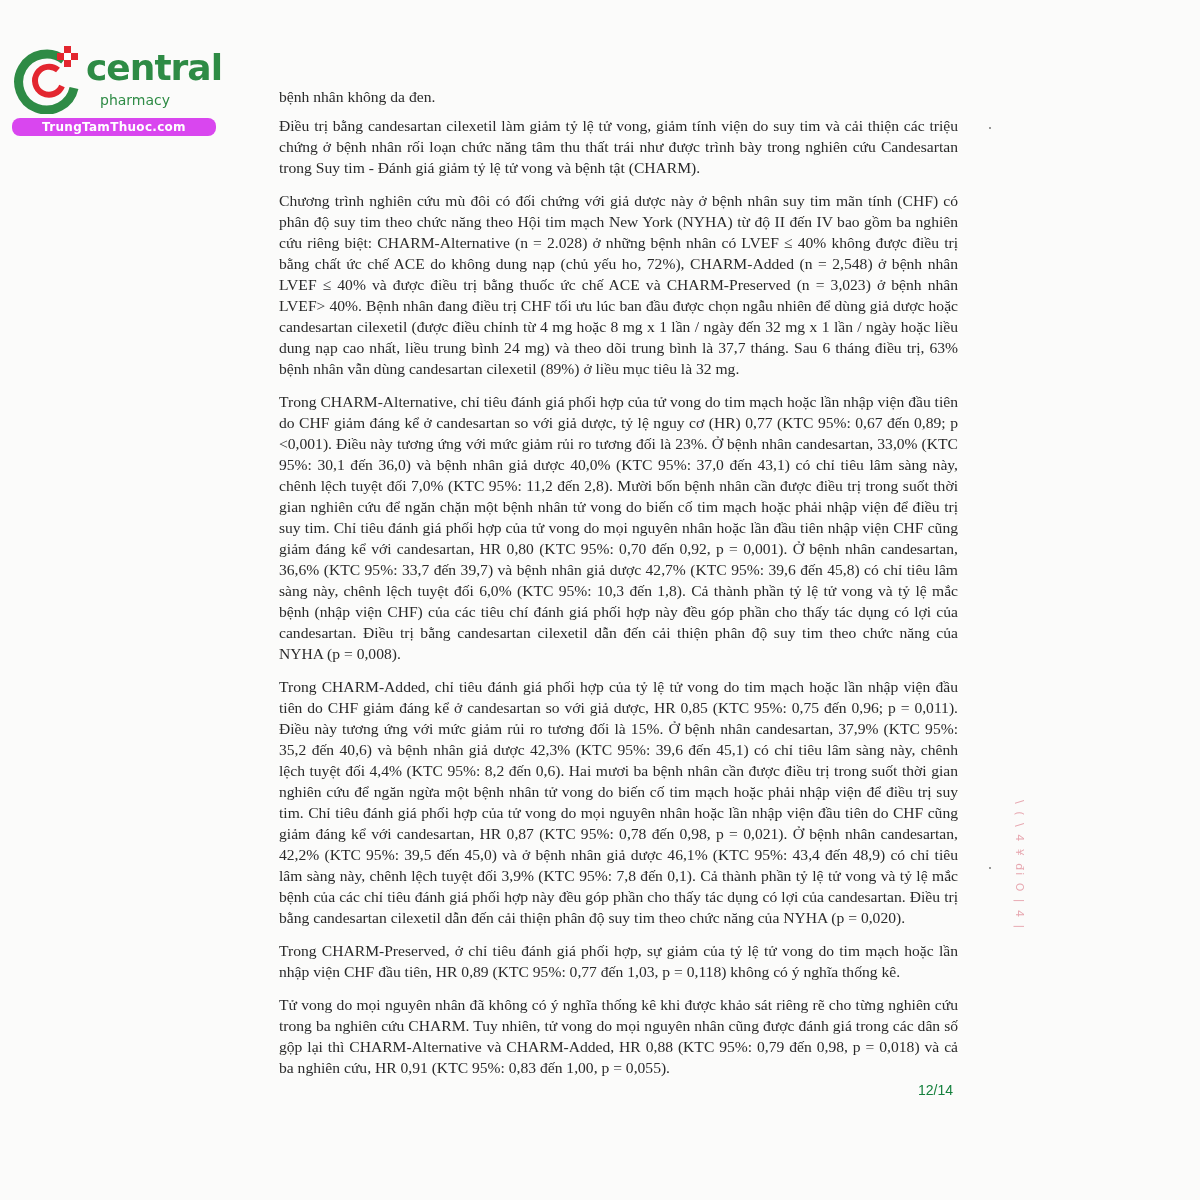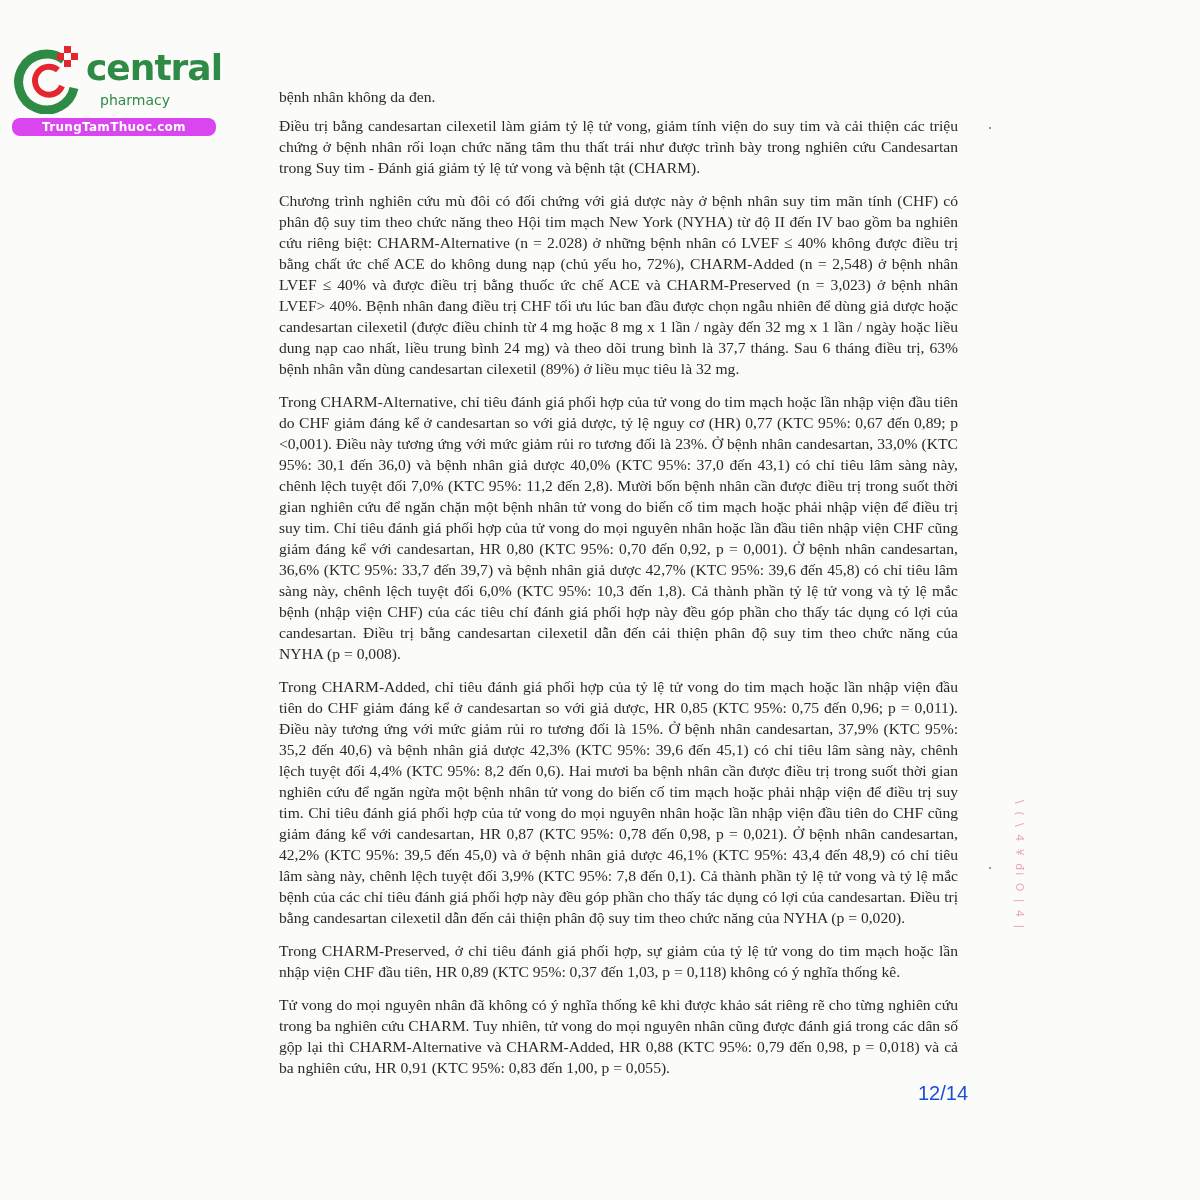--- a/index.html
+++ b/index.html
@@ -30,21 +30,21 @@
   }
   .doc {
     position: absolute; left: 262px; top: 86px; width: 696px;
     font-size: 15.6px; line-height: 21px; text-align: justify;
   }
   .doc p { margin: 0 0 12px 17px; }
   .doc p.first { margin-bottom: 8px; }
   .doc .heading { font-style: italic; text-decoration: underline; margin-bottom: 10px; }
   .page-number {
     position: absolute; left: 918px; top: 1082px;
-    font-family: "Liberation Sans", sans-serif; font-size: 20px; color: #1d4ed8;
+    font-family: "Liberation Sans", sans-serif; font-size: 14px; color: #15803d;
   }
   .stamp {
     position: absolute; left: 1010px; top: 800px; width: 16px; height: 150px;
     color: #e08a96; font-family: "DejaVu Sans", sans-serif; font-size: 11px;
     writing-mode: vertical-rl; opacity: 0.75; letter-spacing: 2px;
   }
   .speck { position: absolute; width: 2px; height: 2px; background: #777; border-radius: 1px; }
 </style>
 </head>
 <body>
@@ -61,21 +61,21 @@
   <div class="logo-sub">pharmacy</div>
   <div class="logo-pill">TrungTamThuoc.com</div>
 </div>
 
 <div class="doc">
   <p class="first">bệnh nhân không da đen.</p>
   <p>Điều trị bằng candesartan cilexetil làm giảm tỷ lệ tử vong, giảm tính viện do suy tim và cải thiện các triệu chứng ở bệnh nhân rối loạn chức năng tâm thu thất trái như được trình bày trong nghiên cứu Candesartan trong Suy tim - Đánh giá giảm tỷ lệ tử vong và bệnh tật (CHARM).</p>
   <p>Chương trình nghiên cứu mù đôi có đối chứng với giả dược này ở bệnh nhân suy tim mãn tính (CHF) có phân độ suy tim theo chức năng theo Hội tim mạch New York (NYHA) từ độ II đến IV bao gồm ba nghiên cứu riêng biệt: CHARM-Alternative (n = 2.028) ở những bệnh nhân có LVEF ≤ 40% không được điều trị bằng chất ức chế ACE do không dung nạp (chủ yếu ho, 72%), CHARM-Added (n = 2,548) ở bệnh nhân LVEF ≤ 40% và được điều trị bằng thuốc ức chế ACE và CHARM-Preserved (n = 3,023) ở bệnh nhân LVEF&gt; 40%. Bệnh nhân đang điều trị CHF tối ưu lúc ban đầu được chọn ngẫu nhiên để dùng giả dược hoặc candesartan cilexetil (được điều chỉnh từ 4 mg hoặc 8 mg x 1 lần / ngày đến 32 mg x 1 lần / ngày hoặc liều dung nạp cao nhất, liều trung bình 24 mg) và theo dõi trung bình là 37,7 tháng. Sau 6 tháng điều trị, 63% bệnh nhân vẫn dùng candesartan cilexetil (89%) ở liều mục tiêu là 32 mg.</p>
   <p>Trong CHARM-Alternative, chỉ tiêu đánh giá phối hợp của tử vong do tim mạch hoặc lần nhập viện đầu tiên do CHF giảm đáng kể ở candesartan so với giả dược, tỷ lệ nguy cơ (HR) 0,77 (KTC 95%: 0,67 đến 0,89; p &lt;0,001). Điều này tương ứng với mức giảm rủi ro tương đối là 23%. Ở bệnh nhân candesartan, 33,0% (KTC 95%: 30,1 đến 36,0) và bệnh nhân giả dược 40,0% (KTC 95%: 37,0 đến 43,1) có chỉ tiêu lâm sàng này, chênh lệch tuyệt đối 7,0% (KTC 95%: 11,2 đến 2,8). Mười bốn bệnh nhân cần được điều trị trong suốt thời gian nghiên cứu để ngăn chặn một bệnh nhân tử vong do biến cố tim mạch hoặc phải nhập viện để điều trị suy tim. Chỉ tiêu đánh giá phối hợp của tử vong do mọi nguyên nhân hoặc lần đầu tiên nhập viện CHF cũng giảm đáng kể với candesartan, HR 0,80 (KTC 95%: 0,70 đến 0,92, p = 0,001). Ở bệnh nhân candesartan, 36,6% (KTC 95%: 33,7 đến 39,7) và bệnh nhân giả dược 42,7% (KTC 95%: 39,6 đến 45,8) có chỉ tiêu lâm sàng này, chênh lệch tuyệt đối 6,0% (KTC 95%: 10,3 đến 1,8). Cả thành phần tỷ lệ tử vong và tỷ lệ mắc bệnh (nhập viện CHF) của các tiêu chí đánh giá phối hợp này đều góp phần cho thấy tác dụng có lợi của candesartan. Điều trị bằng candesartan cilexetil dẫn đến cải thiện phân độ suy tim theo chức năng của NYHA (p = 0,008).</p>
   <p>Trong CHARM-Added, chỉ tiêu đánh giá phối hợp của tỷ lệ tử vong do tim mạch hoặc lần nhập viện đầu tiên do CHF giảm đáng kể ở candesartan so với giả dược, HR 0,85 (KTC 95%: 0,75 đến 0,96; p = 0,011). Điều này tương ứng với mức giảm rủi ro tương đối là 15%. Ở bệnh nhân candesartan, 37,9% (KTC 95%: 35,2 đến 40,6) và bệnh nhân giả dược 42,3% (KTC 95%: 39,6 đến 45,1) có chỉ tiêu lâm sàng này, chênh lệch tuyệt đối 4,4% (KTC 95%: 8,2 đến 0,6). Hai mươi ba bệnh nhân cần được điều trị trong suốt thời gian nghiên cứu để ngăn ngừa một bệnh nhân tử vong do biến cố tim mạch hoặc phải nhập viện để điều trị suy tim. Chỉ tiêu đánh giá phối hợp của tử vong do mọi nguyên nhân hoặc lần nhập viện đầu tiên do CHF cũng giảm đáng kể với candesartan, HR 0,87 (KTC 95%: 0,78 đến 0,98, p = 0,021). Ở bệnh nhân candesartan, 42,2% (KTC 95%: 39,5 đến 45,0) và ở bệnh nhân giả dược 46,1% (KTC 95%: 43,4 đến 48,9) có chỉ tiêu lâm sàng này, chênh lệch tuyệt đối 3,9% (KTC 95%: 7,8 đến 0,1). Cả thành phần tỷ lệ tử vong và tỷ lệ mắc bệnh của các chỉ tiêu đánh giá phối hợp này đều góp phần cho thấy tác dụng có lợi của candesartan. Điều trị bằng candesartan cilexetil dẫn đến cải thiện phân độ suy tim theo chức năng của NYHA (p = 0,020).</p>
-  <p>Trong CHARM-Preserved, ở chỉ tiêu đánh giá phối hợp, sự giảm của tỷ lệ tử vong do tim mạch hoặc lần nhập viện CHF đầu tiên, HR 0,89 (KTC 95%: 0,37 đến 1,03, p = 0,118) không có ý nghĩa thống kê.</p>
+  <p>Trong CHARM-Preserved, ở chỉ tiêu đánh giá phối hợp, sự giảm của tỷ lệ tử vong do tim mạch hoặc lần nhập viện CHF đầu tiên, HR 0,89 (KTC 95%: 0,77 đến 1,03, p = 0,118) không có ý nghĩa thống kê.</p>
   <p>Tử vong do mọi nguyên nhân đã không có ý nghĩa thống kê khi được khảo sát riêng rẽ cho từng nghiên cứu trong ba nghiên cứu CHARM. Tuy nhiên, tử vong do mọi nguyên nhân cũng được đánh giá trong các dân số gộp lại thì CHARM-Alternative và CHARM-Added, HR 0,88 (KTC 95%: 0,79 đến 0,98, p = 0,018) và cả ba nghiên cứu, HR 0,91 (KTC 95%: 0,83 đến 1,00, p = 0,055).</p>
 </div>
 
 <div class="page-number">12/14</div>
 
 <div class="stamp">\ ( \ 4 ¥ đi O | 4 |</div>
 
 <div class="speck" style="left:989px; top:127px;"></div>
 <div class="speck" style="left:989px; top:867px;"></div>
 

